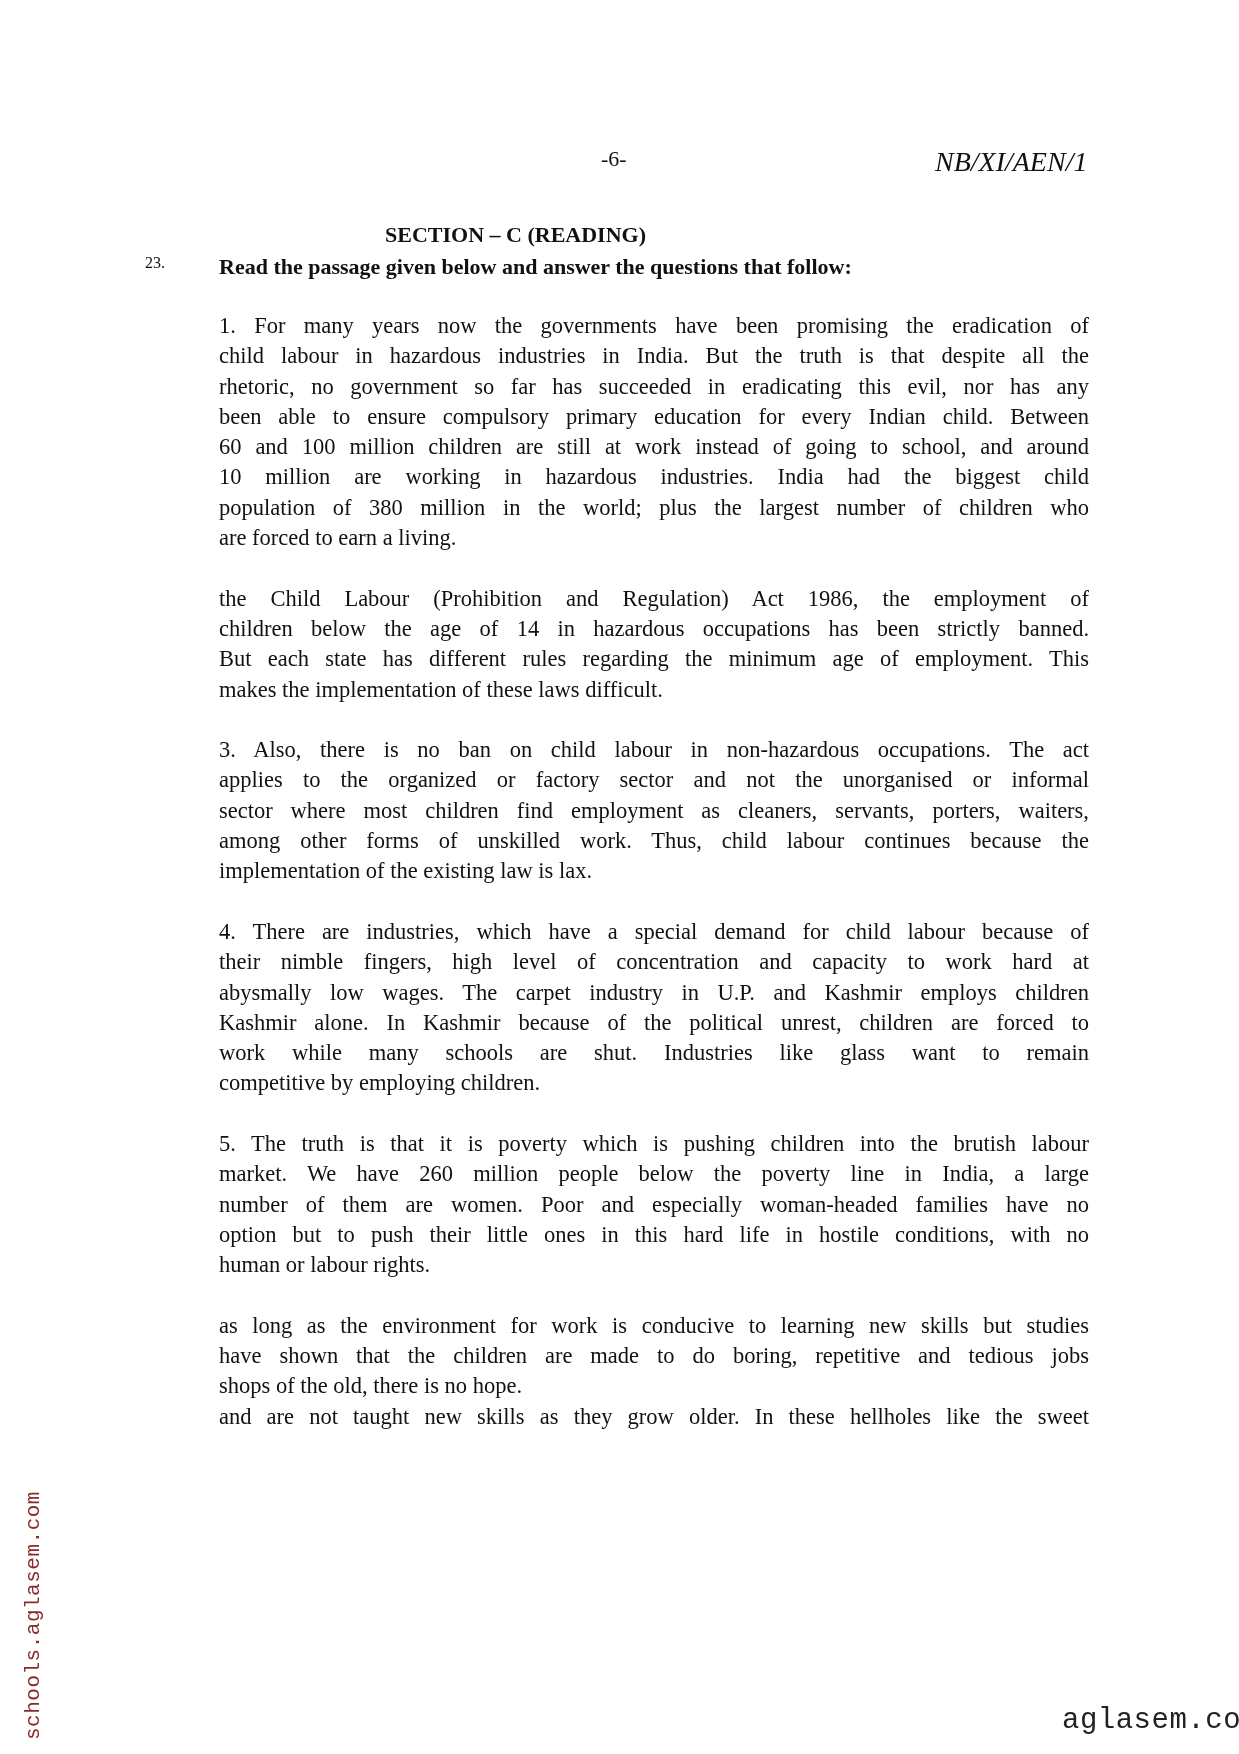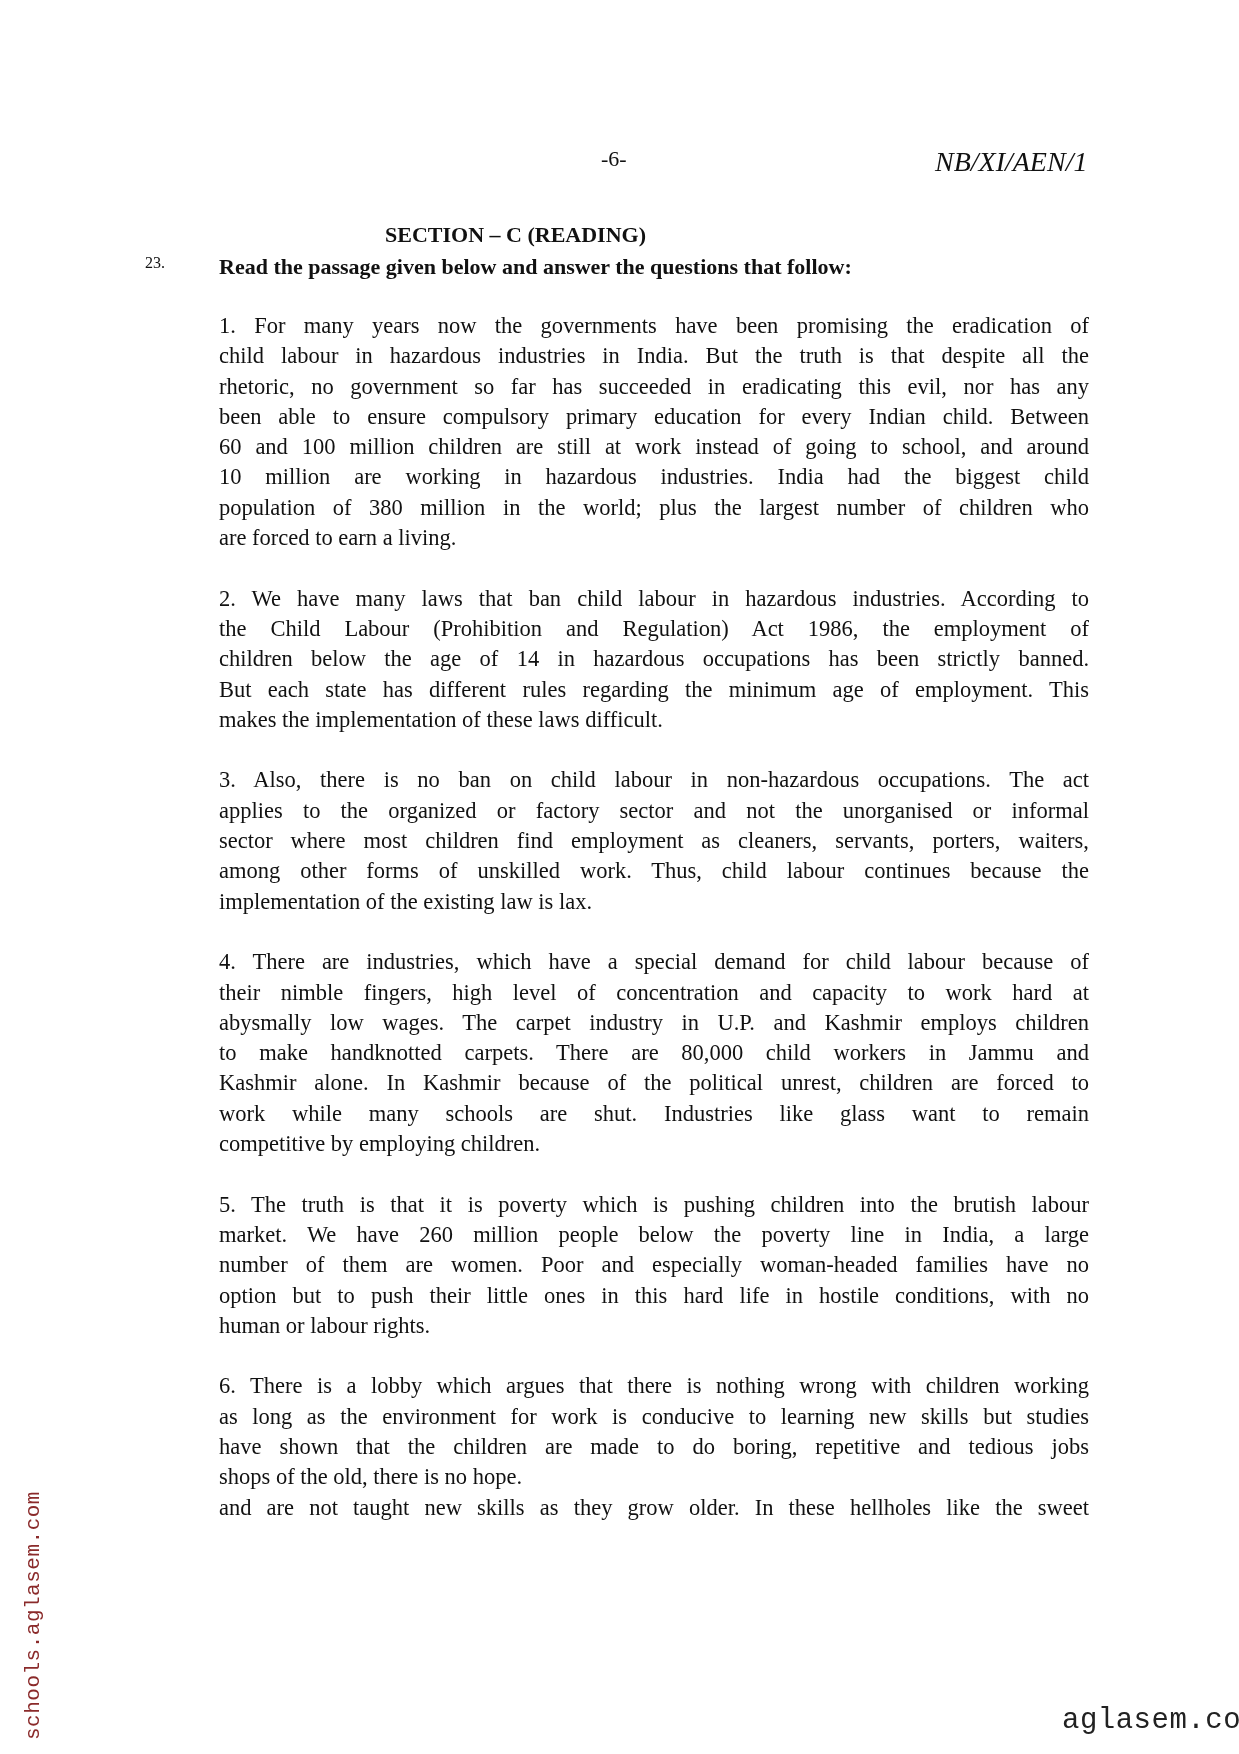--- a/index.html
+++ b/index.html
@@ -40,51 +40,48 @@
       <span class="line">1.  For many years now the governments have been promising the eradication of</span>
       <span class="line">child labour in hazardous industries in India. But the truth is that despite all the</span>
       <span class="line">rhetoric, no government so far has succeeded in eradicating this evil, nor has any</span>
       <span class="line">been able to ensure compulsory primary education for every Indian child. Between</span>
       <span class="line">60 and 100 million children are still at work instead of going to school, and around</span>
       <span class="line">10 million are working in hazardous industries. India had the biggest child</span>
       <span class="line">population of 380 million in the world; plus the largest number of children who</span>
       <span class="line last">are forced to earn a living.</span>
     </div>
     <div class="para">
-      <span class="line">2. We have many laws that ban child labour in hazardous industries. According to</span>
       <span class="line">the Child Labour (Prohibition and Regulation) Act 1986, the employment of</span>
       <span class="line">children below the age of 14 in hazardous occupations has been strictly banned.</span>
       <span class="line">But each state has different rules regarding the minimum age of employment. This</span>
       <span class="line last">makes the implementation of these laws difficult.</span>
     </div>
     <div class="para">
       <span class="line">3. Also, there is no ban on child labour in non-hazardous occupations. The act</span>
       <span class="line">applies to the organized or factory sector and not the unorganised or informal</span>
       <span class="line">sector where most children find employment as cleaners, servants, porters, waiters,</span>
       <span class="line">among other forms of unskilled work. Thus, child labour continues because the</span>
       <span class="line last">implementation of the existing law is lax.</span>
     </div>
     <div class="para">
       <span class="line">4. There are industries, which have a special demand for child labour because of</span>
       <span class="line">their nimble fingers, high level of concentration and capacity to work hard at</span>
       <span class="line">abysmally low wages. The carpet industry in U.P. and Kashmir employs children</span>
-      <span class="line">to make handknotted carpets. There are 80,000 child workers in Jammu and</span>
       <span class="line">Kashmir alone. In Kashmir because of the political unrest, children are forced to</span>
       <span class="line">work while many schools are shut. Industries like glass want to remain</span>
       <span class="line last">competitive by employing children.</span>
     </div>
     <div class="para">
       <span class="line">5. The truth is that it is poverty which is pushing children into the brutish labour</span>
       <span class="line">market. We have 260 million people below the poverty line in India, a large</span>
       <span class="line">number of them are women. Poor and especially woman-headed families have no</span>
       <span class="line">option but to push their little ones in this hard life in hostile conditions, with no</span>
       <span class="line last">human or labour rights.</span>
     </div>
     <div class="para">
-      <span class="line">6. There is a lobby which argues that there is nothing wrong with children working</span>
       <span class="line">as long as the environment for work is conducive to learning new skills but studies</span>
       <span class="line">have shown that the children are made to do boring, repetitive and tedious jobs</span>
       <span class="line last">shops of the old, there is no hope.</span>
       <span class="line">and are not taught new skills as they grow older. In these hellholes like the sweet</span>
     </div>
   </div>
 
 <div class="wm-left">schools.aglasem.com</div>
 <div class="wm-right">aglasem.com</div>
 

